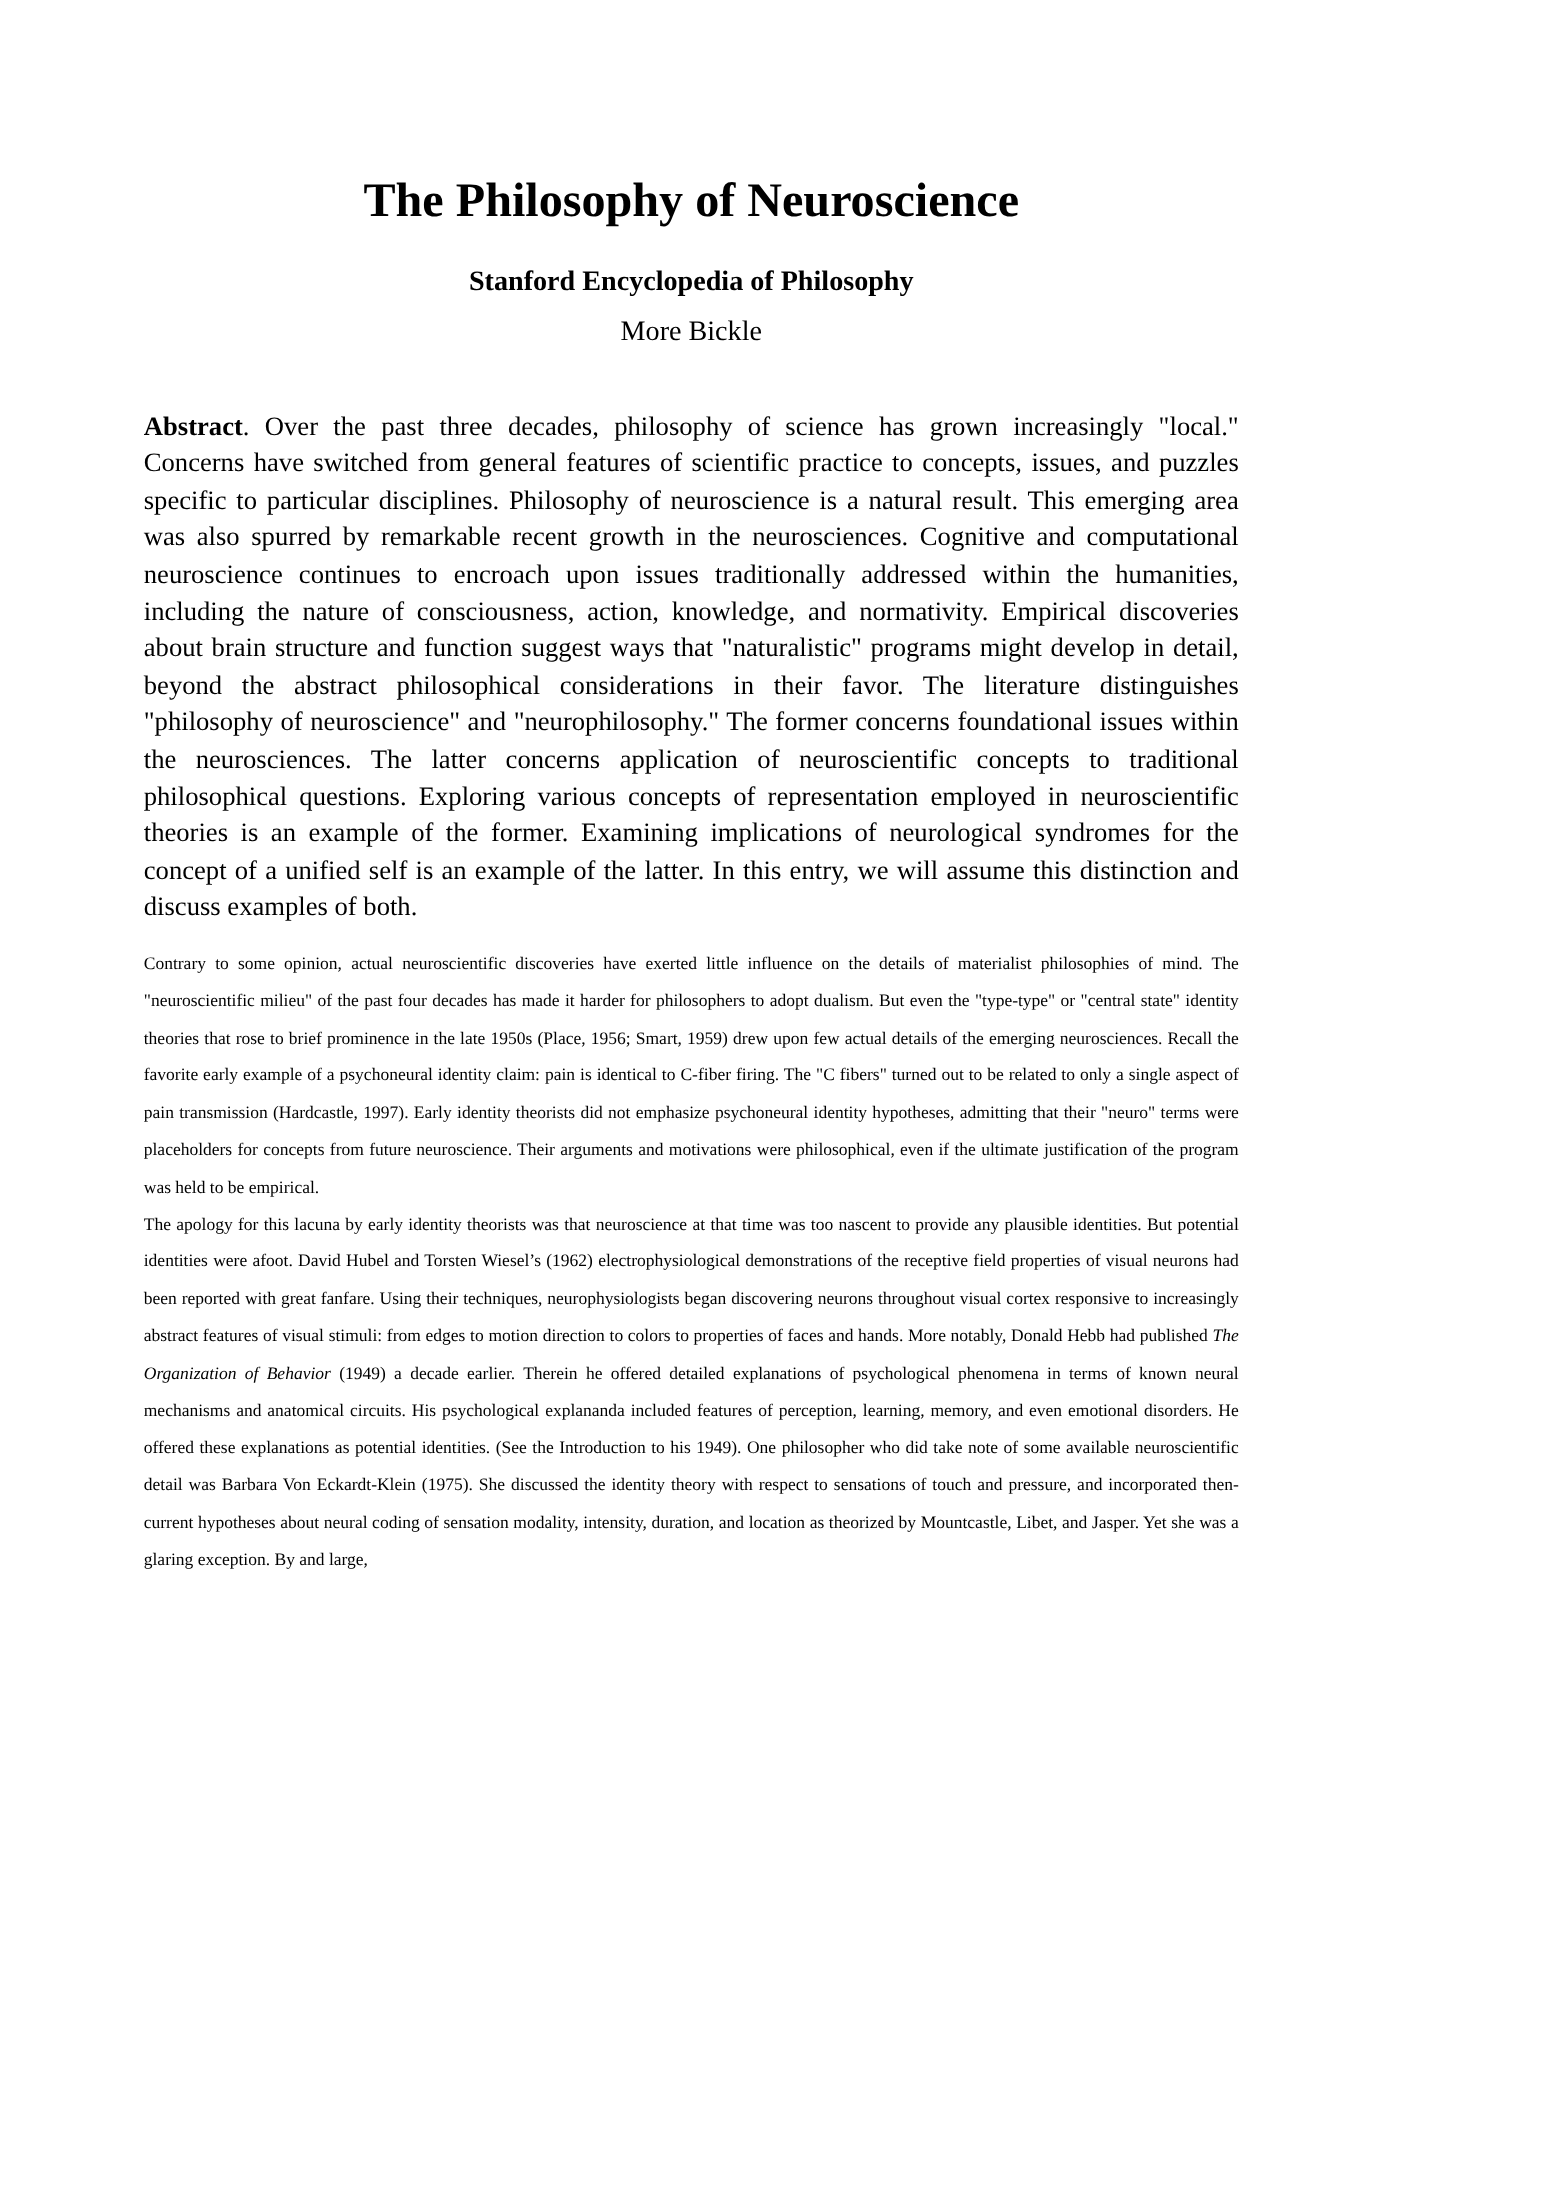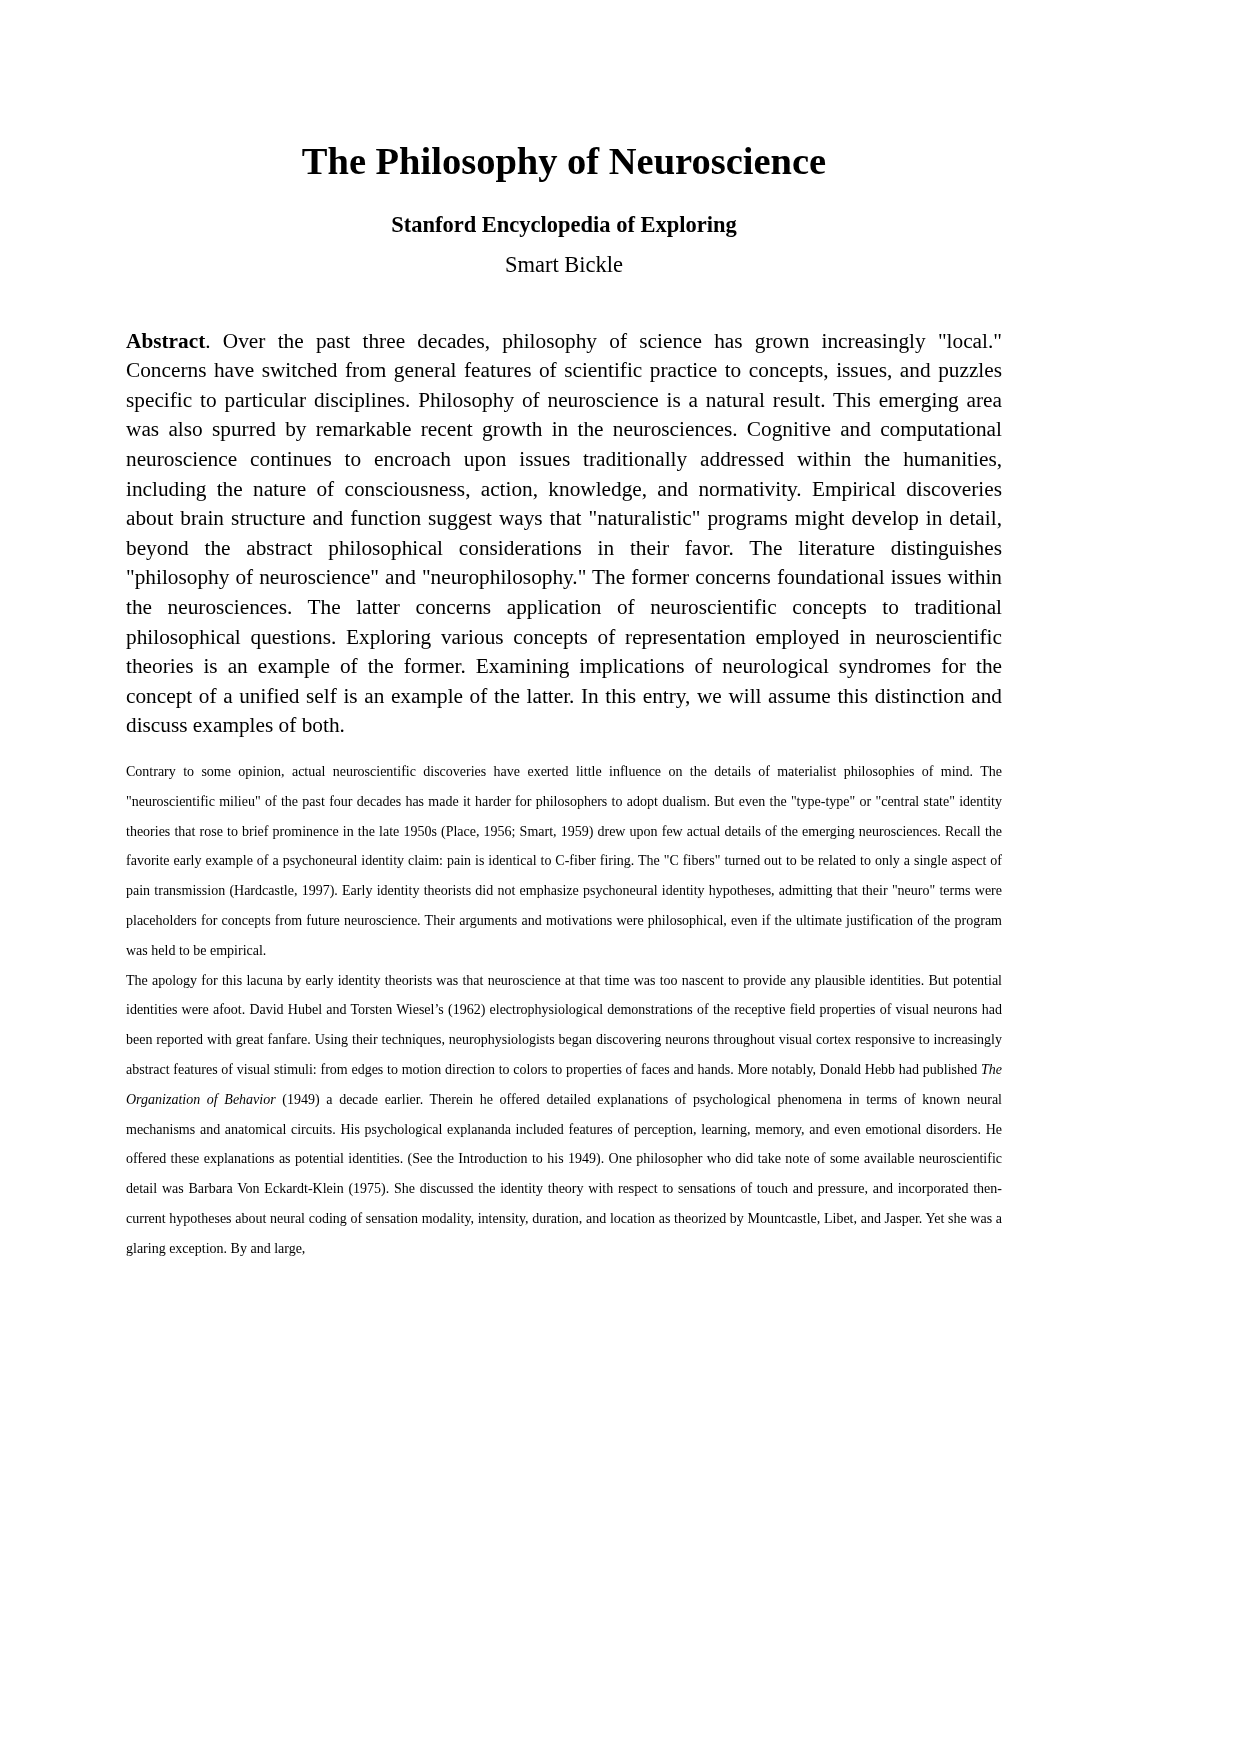--- a/index.html
+++ b/index.html
@@ -18,21 +18,21 @@
     position: relative;
     width: 1240px;
     height: 1755px;
     background: #ffffff;
     box-sizing: border-box;
     padding: 0;
     overflow: hidden;
   }
   .content {
     position: absolute;
-    left: 126px;
+    left: 115px;
     top: 0;
     width: 876px;
   }
 
   
   .doc-title {
     margin: 0;
     padding-top: 139px;
     text-align: center;
     font-size: 38.5px;
@@ -102,23 +102,23 @@
   }
 </style>
 </head>
 <body>
 
 <div class="page">
   <div class="content">
 
     <h1 class="doc-title">The Philosophy of Neuroscience</h1>
 
-    <h2 class="doc-subtitle">Stanford Encyclopedia of Exploring</h2>
+    <h2 class="doc-subtitle">Stanford Encyclopedia of Philosophy</h2>
 
-    <p class="doc-author">Smart Bickle</p>
+    <p class="doc-author">More Bickle</p>
 
     <p class="abstract"><span class="abstract-label">Abstract</span><span>. Over the past three decades, philosophy of science has grown increasingly "local." Concerns have switched from general features of scientific practice to concepts, issues, and puzzles specific to particular disciplines. Philosophy of neuroscience is a natural result. This emerging area was also spurred by remarkable recent growth in the neurosciences. Cognitive and computational neuroscience continues to encroach upon issues traditionally addressed within the humanities, including the nature of consciousness, action, knowledge, and normativity. Empirical discoveries about brain structure and function suggest ways that "naturalistic" programs might develop in detail, beyond the abstract philosophical considerations in their favor. The literature distinguishes "philosophy of neuroscience" and "neurophilosophy." The former concerns foundational issues within the neurosciences. The latter concerns application of neuroscientific concepts to traditional philosophical questions. Exploring various concepts of representation employed in neuroscientific theories is an example of the former. Examining implications of neurological syndromes for the concept of a unified self is an example of the latter. In this entry, we will assume this distinction and discuss examples of both.</span></p>
 
 
     <p class="body-para"><span>Contrary to some opinion, actual neuroscientific discoveries have exerted little influence on the details of materialist philosophies of mind. The "neuroscientific milieu" of the past four decades has made it harder for philosophers to adopt dualism. But even the "type-type" or "central state" identity theories that rose to brief prominence in the late 1950s (Place, 1956; Smart, 1959) drew upon few actual details of the emerging neurosciences. Recall the favorite early example of a psychoneural identity claim: pain is identical to C-fiber firing. The "C fibers" turned out to be related to only a single aspect of pain transmission (Hardcastle, 1997). Early identity theorists did not emphasize psychoneural identity hypotheses, admitting that their "neuro" terms were placeholders for concepts from future neuroscience. Their arguments and motivations were philosophical, even if the ultimate justification of the program was held to be empirical.</span></p>
 
     <p class="body-para"><span>The apology for this lacuna by early identity theorists was that neuroscience at that time was too nascent to provide any plausible identities. But potential identities were afoot. David Hubel and Torsten Wiesel’s (1962) electrophysiological demonstrations of the receptive field properties of visual neurons had been reported with great fanfare. Using their techniques, neurophysiologists began discovering neurons throughout visual cortex responsive to increasingly abstract features of visual stimuli: from edges to motion direction to colors to properties of faces and hands. More notably, Donald Hebb had published </span><span class="ital">The Organization of Behavior</span><span> (1949) a decade earlier. Therein he offered detailed explanations of psychological phenomena in terms of known neural mechanisms and anatomical circuits. His psychological explananda included features of perception, learning, memory, and even emotional disorders. He offered these explanations as potential identities. (See the Introduction to his 1949). One philosopher who did take note of some available neuroscientific detail was Barbara Von Eckardt-Klein (1975). She discussed the identity theory with respect to sensations of touch and pressure, and incorporated then-current hypotheses about neural coding of sensation modality, intensity, duration, and location as theorized by Mountcastle, Libet, and Jasper. Yet she was a glaring exception. By and large,</span></p>
 
   </div>
 </div>

